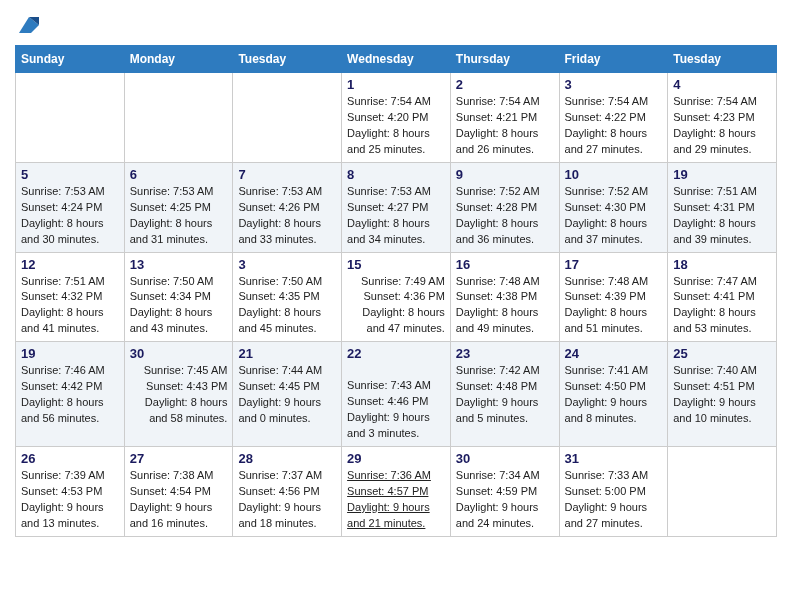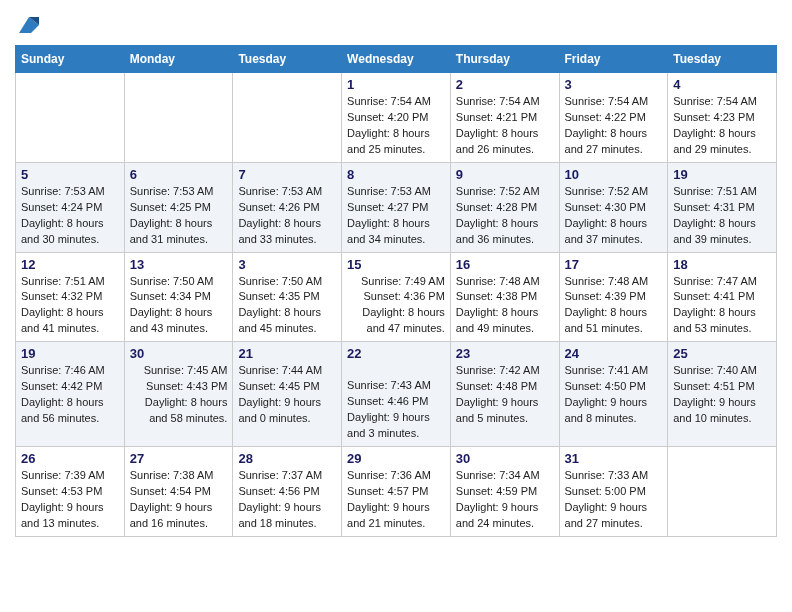--- a/index.html
+++ b/index.html
@@ -308,21 +308,21 @@
 Daylight: 9 hours and 16 minutes.</div>
           </td>
           <td>
             <div class="day-number">28</div>
             <div class="cell-text" style="white-space: pre-line;">Sunrise: 7:37 AM
 Sunset: 4:56 PM
 Daylight: 9 hours and 18 minutes.</div>
           </td>
           <td>
             <div class="day-number">29</div>
-            <div class="cell-text" style="white-space: pre-line;">Sunrise: 7:36 AM
+            <div class="cell-text" style="white-space: pre-line; text-decoration: underline;">Sunrise: 7:36 AM
 Sunset: 4:57 PM
 Daylight: 9 hours and 21 minutes.</div>
           </td>
           <td>
             <div class="day-number">30</div>
             <div class="cell-text" style="white-space: pre-line;">Sunrise: 7:34 AM
 Sunset: 4:59 PM
 Daylight: 9 hours and 24 minutes.</div>
           </td>
           <td>

